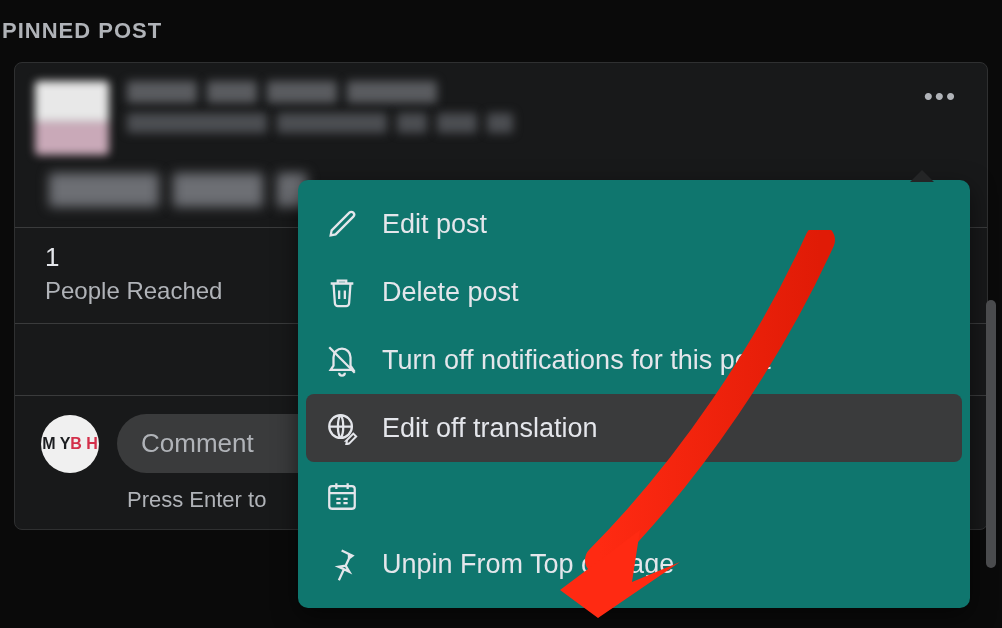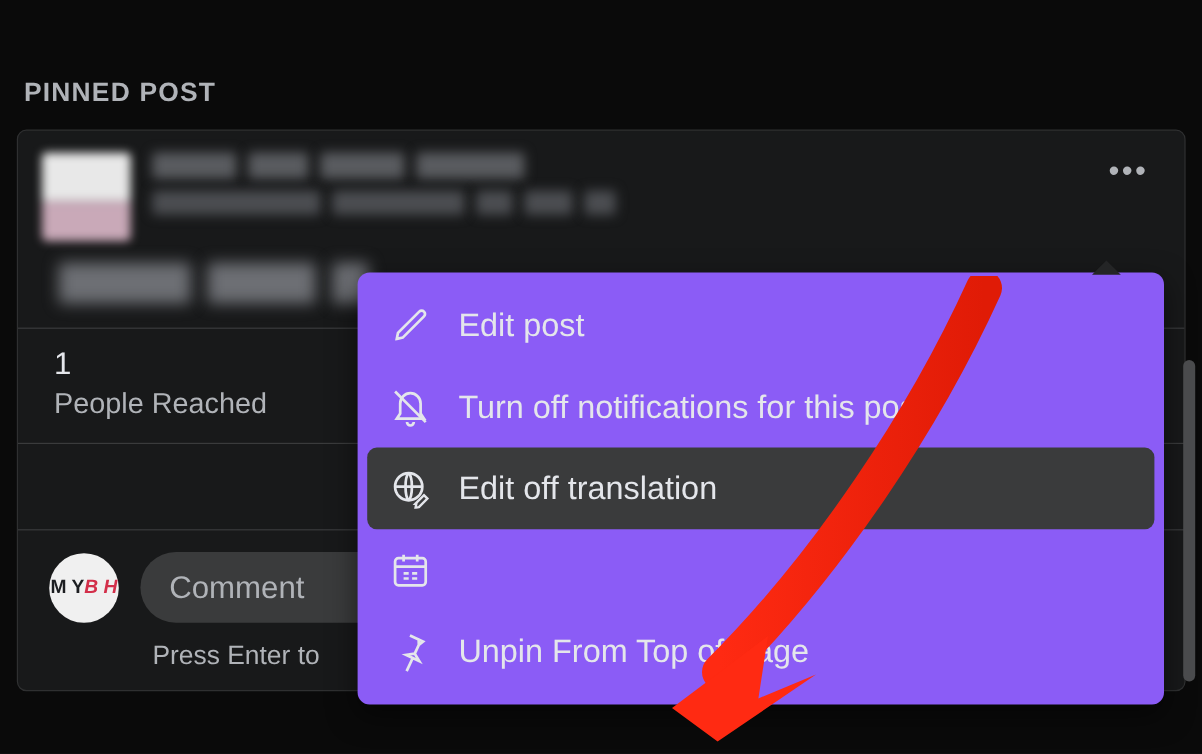--- a/index.html
+++ b/index.html
@@ -6,26 +6,25 @@
   body {
     width: 1002px;
     height: 628px;
     background: #0a0a0a;
     font-family: -apple-system, BlinkMacSystemFont, "Segoe UI", Helvetica, Arial, sans-serif;
     color: #e4e6eb;
     overflow: hidden;
     position: relative;
   }
   .section-header {
-    padding: 18px 20px 8px 20px;
+    padding: 18px 20px 8px 2px;
     font-size: 22px;
     font-weight: 600;
     letter-spacing: 1px;
     color: #b0b3b8;
-    margin-top: 46px;
   }
   .post-card {
     margin: 10px 14px 0 14px;
     background: #18191a;
     border: 1px solid #2f3031;
     border-radius: 8px;
     position: relative;
   }
   .post-header {
     display: flex;
@@ -103,21 +102,21 @@
   }
   .comment-avatar {
     width:58px; height:58px; border-radius:50%;
     background:#f0f0f0;
     display:flex; align-items:center; justify-content:center;
     font-weight:700; font-size:16px; line-height:1;
     flex-direction:row;
     color:#1c1e21;
     flex-shrink:0;
   }
-  .comment-avatar .line2 { color:#1c1e21;font-style:italic; }
+  .comment-avatar .line2 { color:#1c1e21; }
   .comment-avatar .line2 span { color:#d32f4a; }
   .comment-input {
     flex:1;
     background:#3a3b3c;
     border-radius: 30px;
     padding: 14px 24px;
     color:#b0b3b8;
     font-size: 26px;
   }
   .hint {
@@ -125,26 +124,25 @@
     color:#b0b3b8;
     font-size: 22px;
   }
 
   
   .dropdown {
     position:absolute;
     top: 180px;
     left: 298px;
     width: 672px;
-    background:#8b5cf6;
+    background:#0f766e;
     border-radius: 10px;
     box-shadow: 0 8px 24px rgba(0,0,0,0.5);
     padding: 10px 8px;
     z-index: 50;
-    margin-top: 47px;
   }
   .dropdown::before {
     content:"";
     position:absolute;
     top:-10px;
     right:36px;
     border-left:12px solid transparent;
     border-right:12px solid transparent;
     border-bottom:12px solid #242526;
   }
@@ -253,20 +251,28 @@
 
   <div class="menu-item">
     <span class="menu-icon">
       <svg viewBox="0 0 24 24">
           <path d="M4 20l3.5-.7L20 6.8c.8-.8.8-2 0-2.8s-2-.8-2.8 0L4.7 16.5 4 20z"></path>
         </svg>
     </span>
     <span>Edit post</span>
   </div>
 
+  <div class="menu-item">
+    <span class="menu-icon">
+      <svg viewBox="0 0 24 24">
+          <path d="M4 6h16M9 6V4h6v2M6 6l1 14c0 1 .9 2 2 2h6c1.1 0 2-1 2-2l1-14M10 11v6M14 11v6"></path>
+        </svg>
+    </span>
+    <span>Delete post</span>
+  </div>
 
   <div class="menu-item">
     <span class="menu-icon">
       <svg viewBox="0 0 24 24">
           <path d="M18 16V10c0-3.3-2.7-6-6-6s-6 2.7-6 6v6l-2 3h16l-2-3zM10 21a2 2 0 0 0 4 0"></path>
           <path d="M3 3l18 18"></path>
         </svg>
     </span>
     <span>Turn off notifications for this post</span>
   </div>

